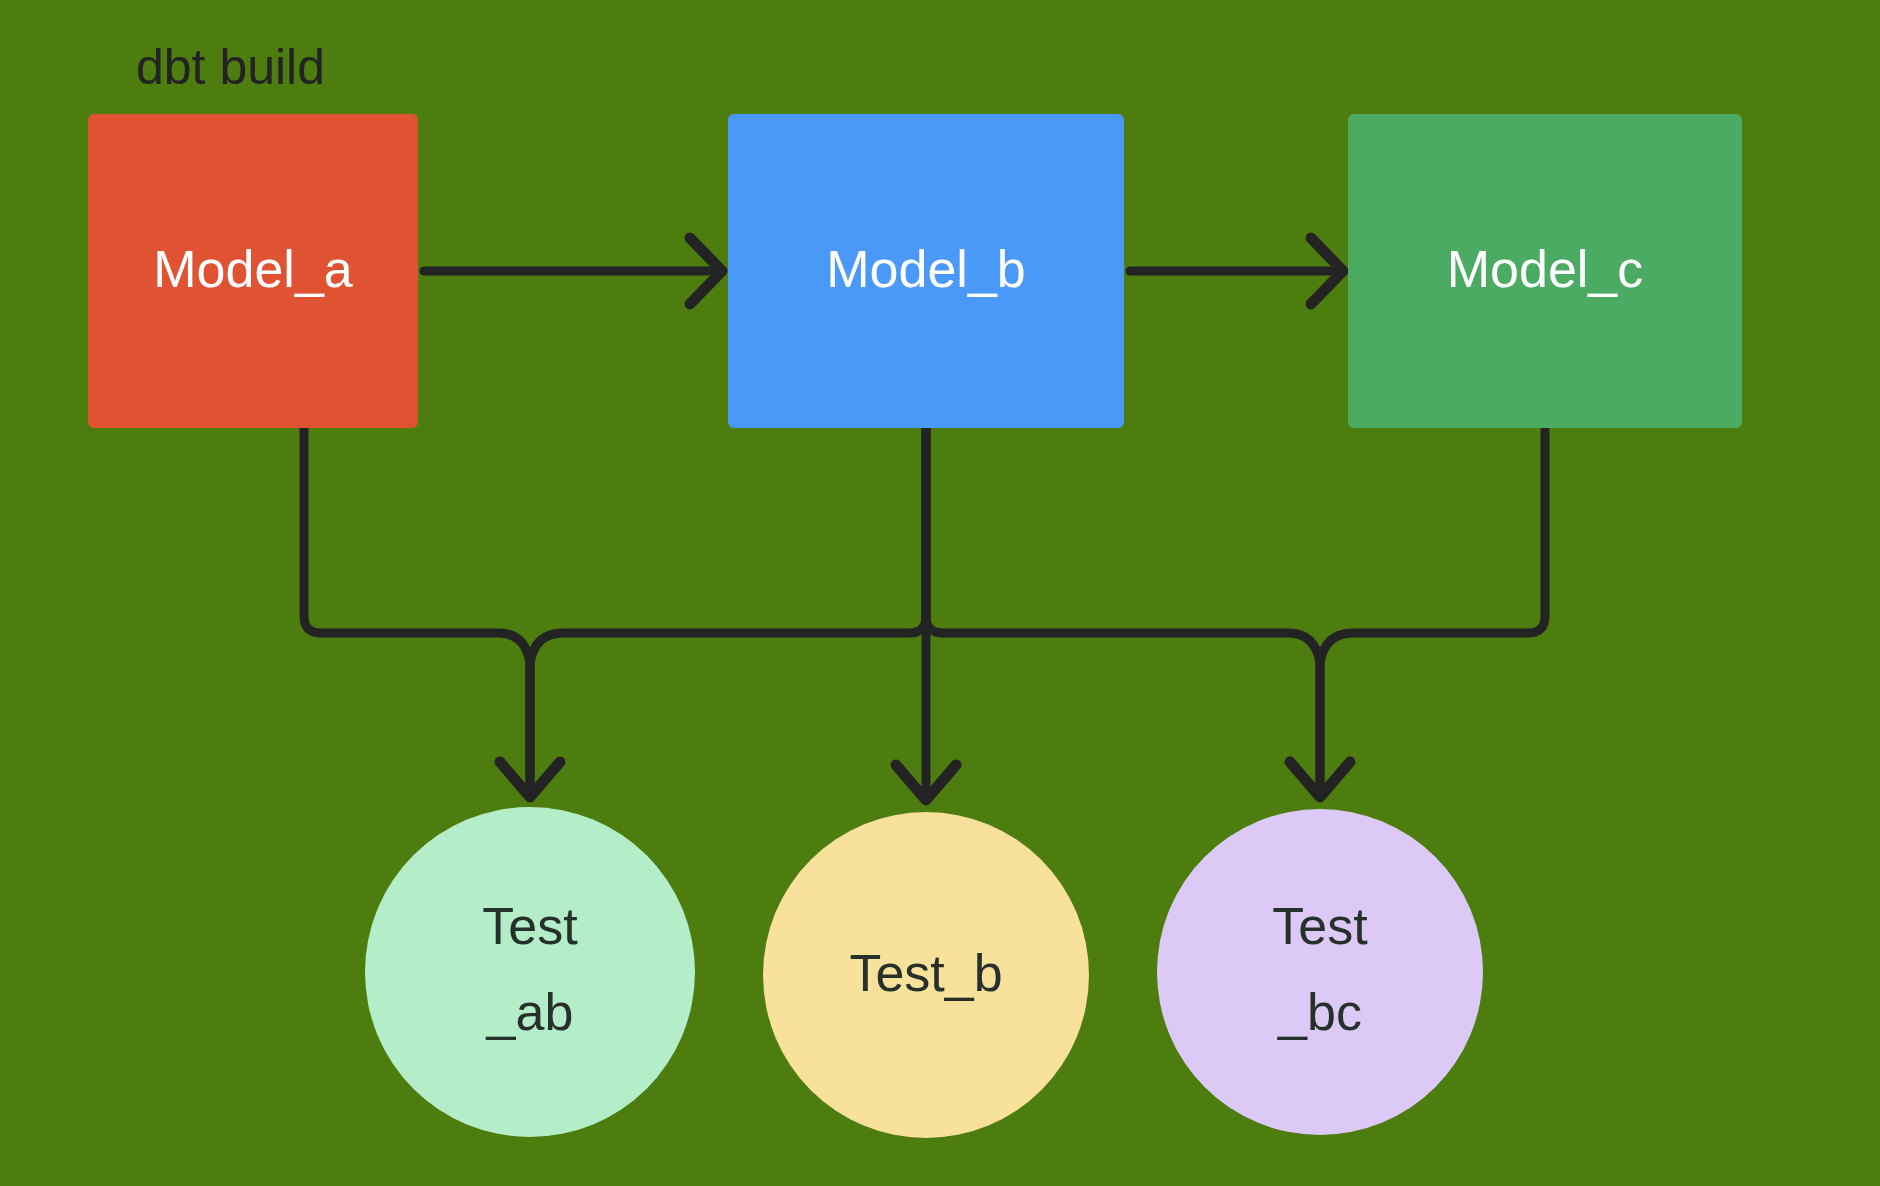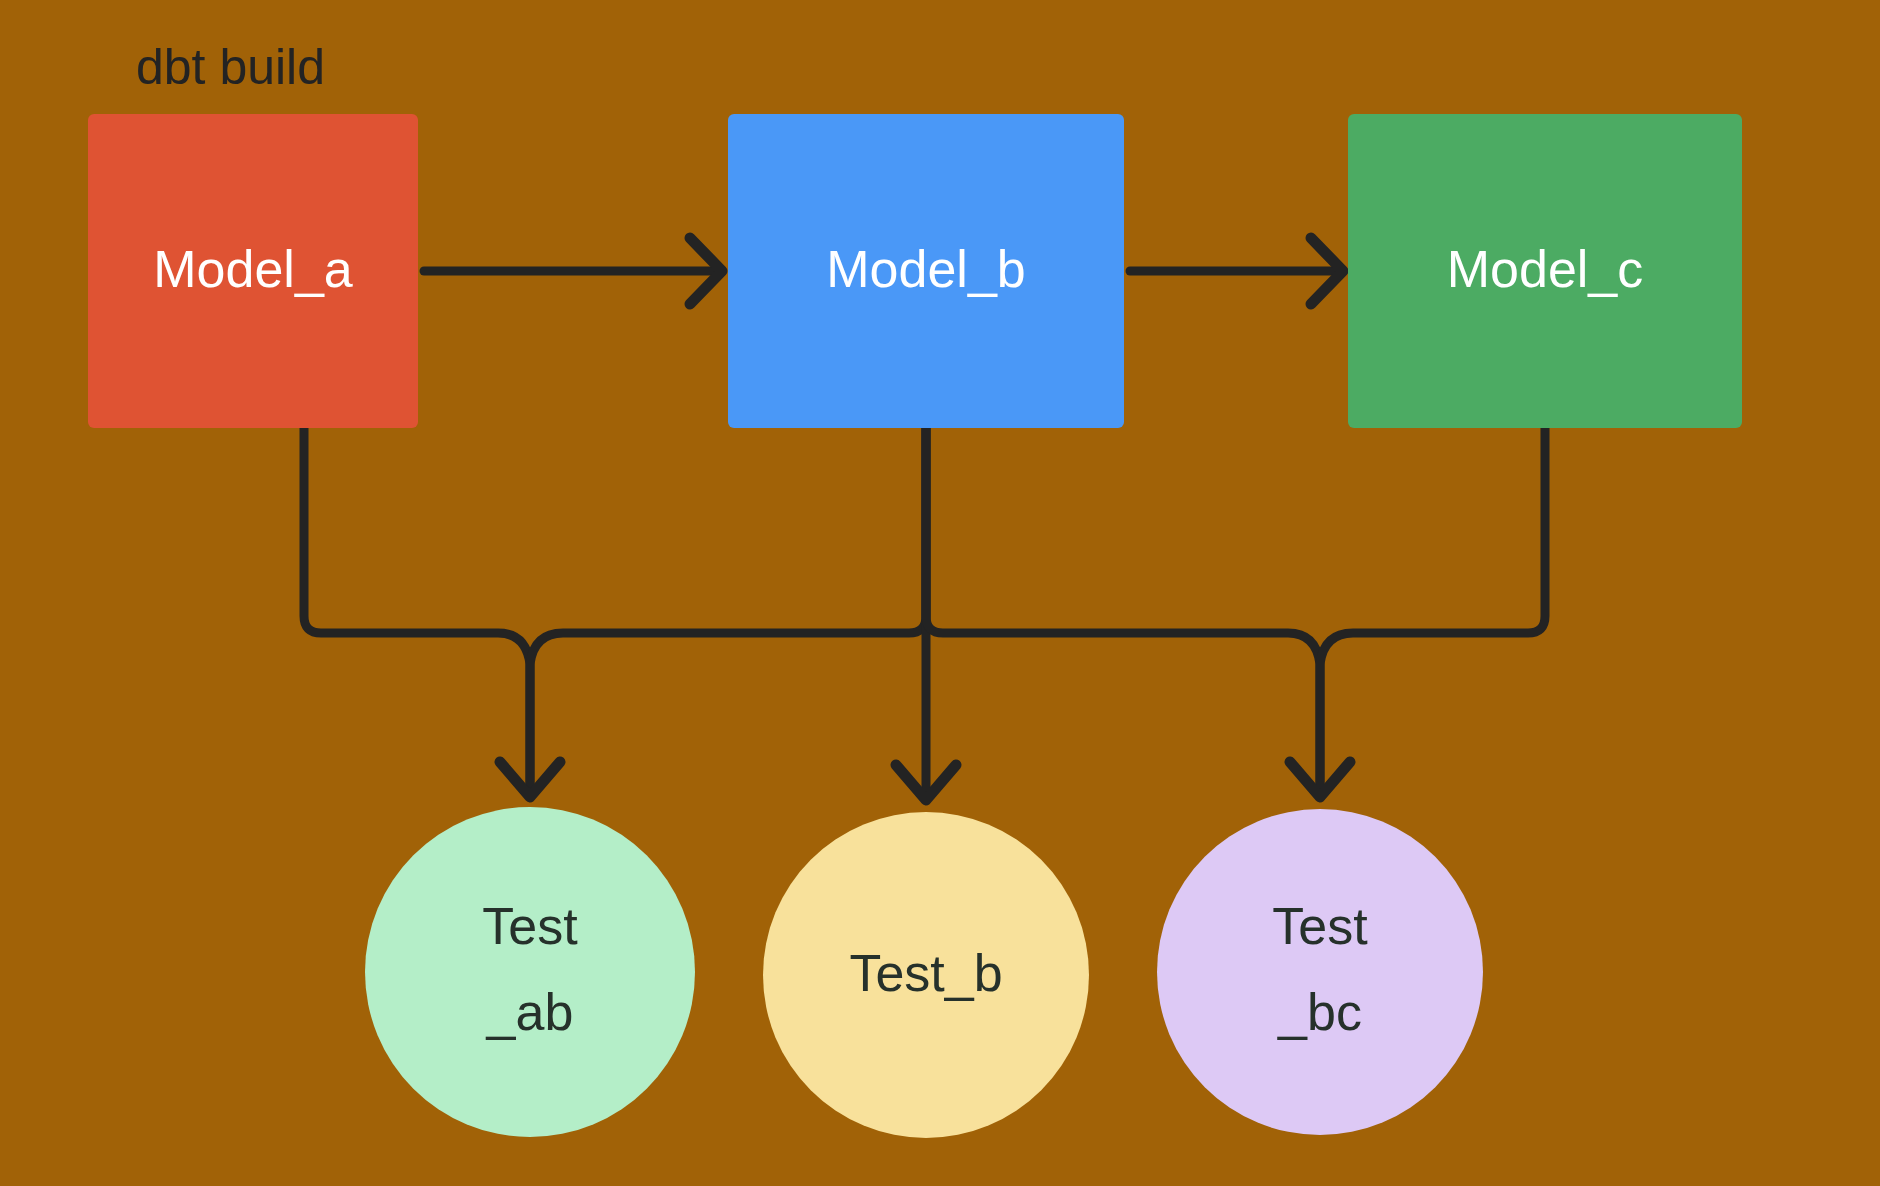--- a/index.html
+++ b/index.html
@@ -10,21 +10,21 @@
   body {
     width: 1880px;
     height: 1186px;
     font-family: "Liberation Sans", sans-serif;
     overflow: hidden;
   }
   #diagram-root {
     position: relative;
     width: 1880px;
     height: 1186px;
-    background: #a16207;
+    background: #4d7c0f;
   }
   svg.diagram-canvas {
     position: absolute;
     top: 0;
     left: 0;
     width: 1880px;
     height: 1186px;
     display: block;
   }
   .diagram-title {

